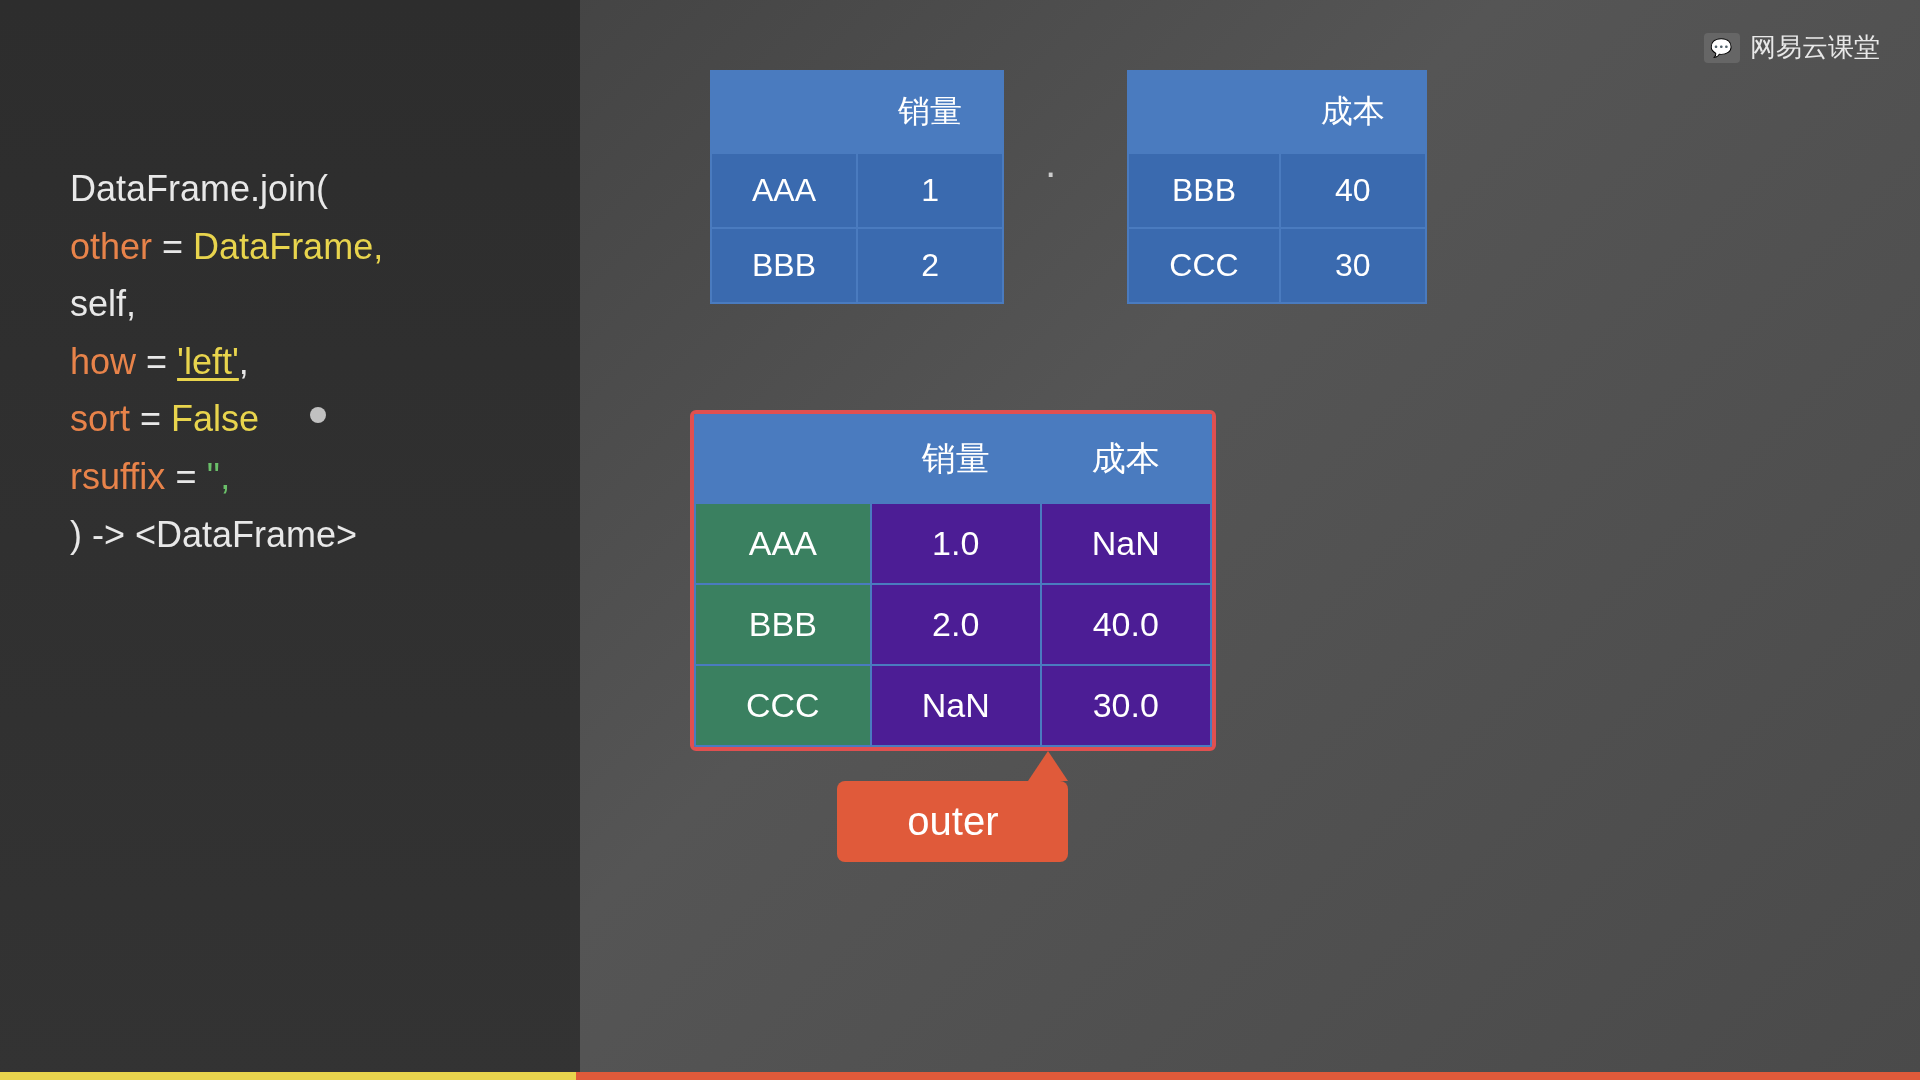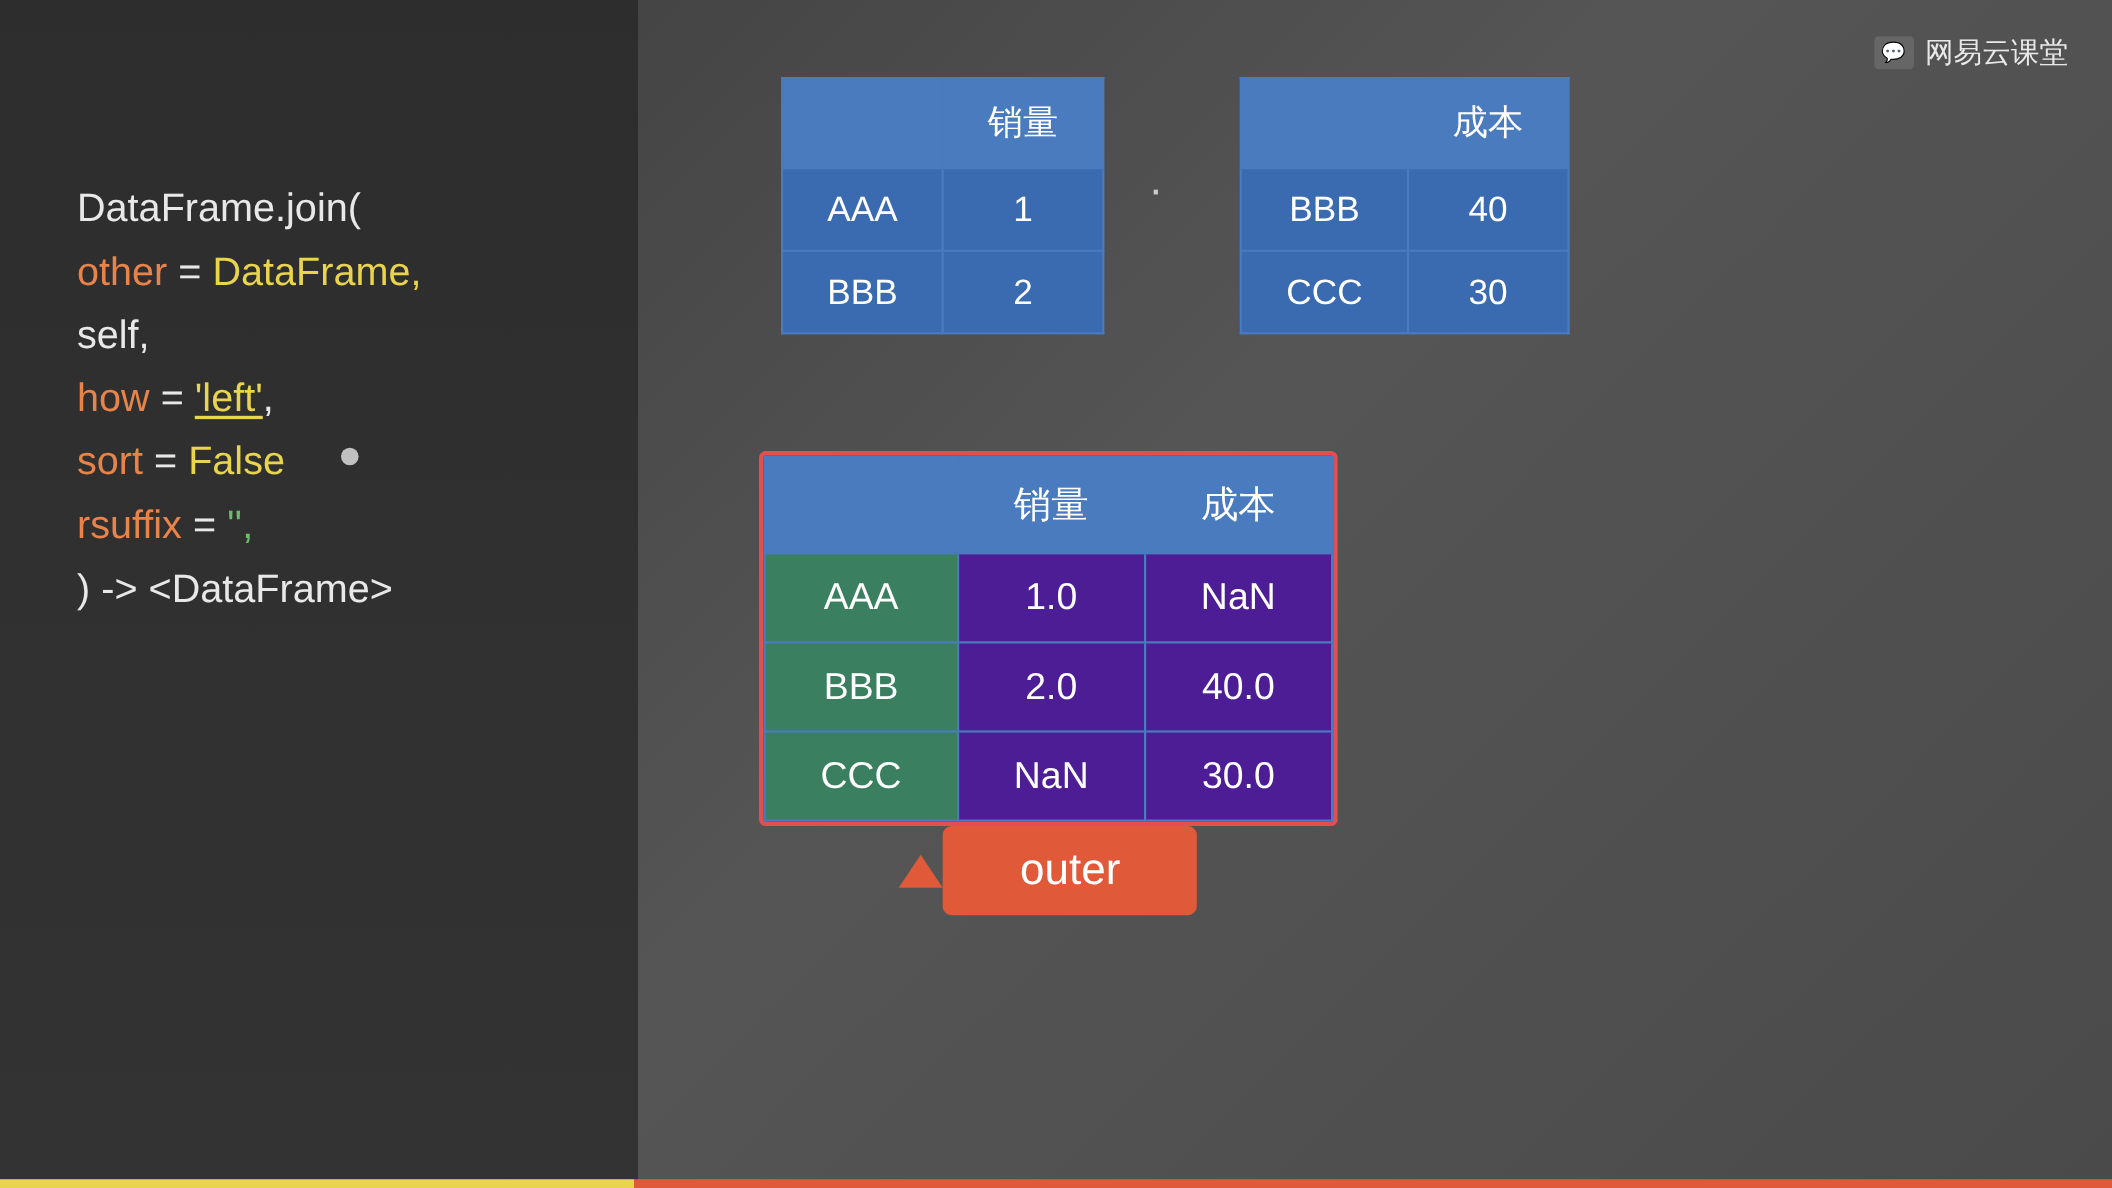--- a/index.html
+++ b/index.html
@@ -159,22 +159,22 @@
       border: 2px solid #4a7bbf;
     }
 
     .result-table td.idx {
       background: #3a8060;
     }
 
     
     .outer-badge-wrapper {
       display: flex;
-      flex-direction: row;
-      align-items: center;
+      flex-direction: column;
+      align-items: flex-end;
       margin-top: 0;
     }
 
     .outer-triangle {
       width: 0;
       height: 0;
       border-left: 20px solid transparent;
       border-right: 20px solid transparent;
       border-bottom: 30px solid #e05a3a;
     }

